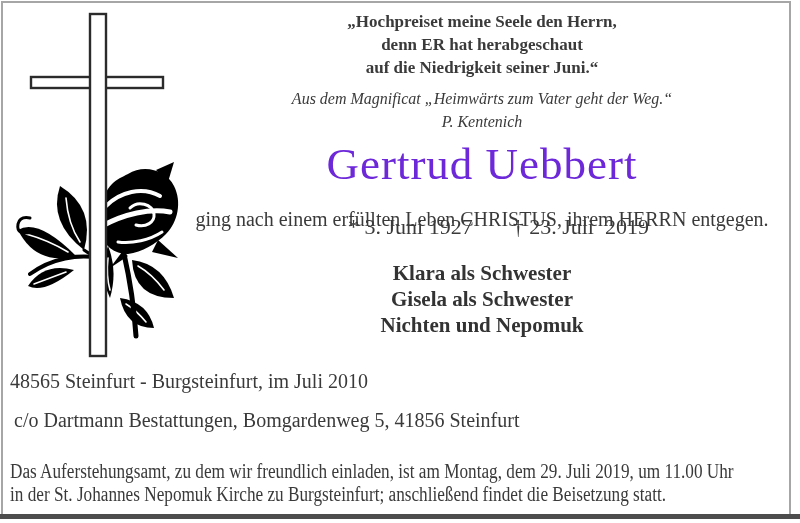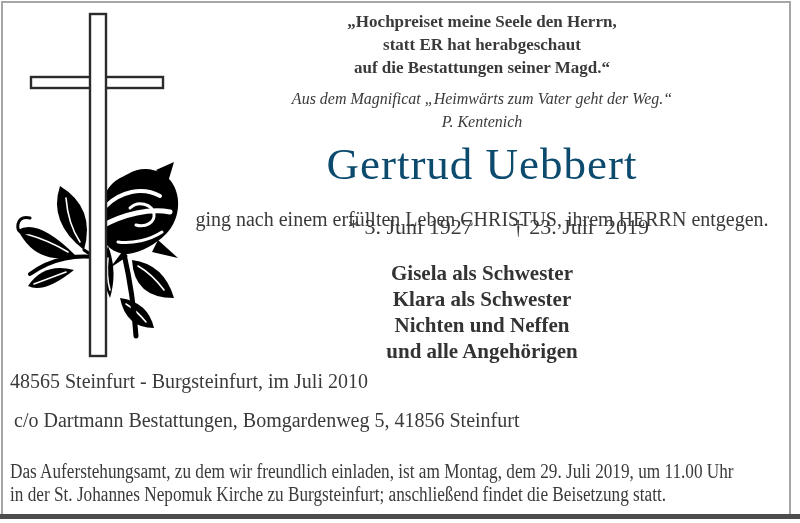--- a/index.html
+++ b/index.html
@@ -13,21 +13,21 @@
     border:2px solid #a6a6a6;border-bottom:none;
   }
   .bottom-band{
     position:absolute;left:0;right:0;bottom:4px;height:5px;background:#4d4d4d;
   }
   .artwork{position:absolute;left:6px;top:6px;}
   .col{position:absolute;left:164px;width:636px;text-align:center;}
   .block{position:absolute;left:0;right:0;}
   .quote{top:10px;font-size:17px;line-height:23px;font-weight:bold;}
   .attrib{top:87px;font-size:16px;line-height:23px;font-style:italic;}
-  .name{top:138px;font-size:45px;font-weight:normal;letter-spacing:1px;margin:0;color:#0c4a6e;}
+  .name{top:138px;font-size:45px;font-weight:normal;letter-spacing:1px;margin:0;color:#6d28d9;}
   .dates{top:188px;font-size:22px;white-space:pre-wrap;}
   .dates .death{margin-left:40px;margin-top:42px;}
   .epitaph{top:208px;font-size:20px;}
   .mourners{top:260px;font-size:21px;font-weight:bold;line-height:26px;color:#333333;}
   .left-block{position:absolute;left:10px;font-size:20px;}
   .place-date{top:370px;}
   .address{top:410px;line-height:21.5px;}
   .address .line2{padding-left:4px;}
   .service{
     top:460px;line-height:23px;white-space:nowrap;
@@ -83,42 +83,41 @@
     <g fill="#ffffff" stroke="#2b2b2b" stroke-width="2.4">
       <rect x="25" y="71" width="132" height="11"></rect>
       <rect x="84" y="8" width="16" height="342"></rect>
     </g>
   </svg>
 
   <div class="col">
 
     <div class="block quote">
       <div>„Hochpreiset meine Seele den Herrn,</div>
-      <div>statt ER hat herabgeschaut</div>
-      <div>auf die Bestattungen seiner Magd.“</div>
+      <div>denn ER hat herabgeschaut</div>
+      <div>auf die Niedrigkeit seiner Juni.“</div>
     </div>
 
     <div class="block attrib">
       <div>Aus dem Magnificat „Heimwärts zum Vater geht der Weg.“</div>
       <div>P. Kentenich</div>
     </div>
 
     <h1 class="block name">Gertrud Uebbert</h1>
 
     <div class="block dates">
       <span class="birth">* 3. Juni 1927</span><span class="death">† 23. Juli  2019</span>
     </div>
 
     <div class="block epitaph">ging nach einem erfüllten Leben CHRISTUS, ihrem HERRN entgegen.</div>
 
     <div class="block mourners">
+      <div>Klara als Schwester</div>
       <div>Gisela als Schwester</div>
-      <div>Klara als Schwester</div>
-      <div>Nichten und Neffen</div>
-      <div>und alle Angehörigen</div>
+      <div>Nichten und Nepomuk</div>
     </div>
 
   </div>
 
   <div class="left-block place-date">48565 Steinfurt - Burgsteinfurt, im Juli 2010</div>
 
   <div class="left-block address">
     <div class="line2">c/o Dartmann Bestattungen, Bomgardenweg 5, 41856 Steinfurt</div>
   </div>
 

